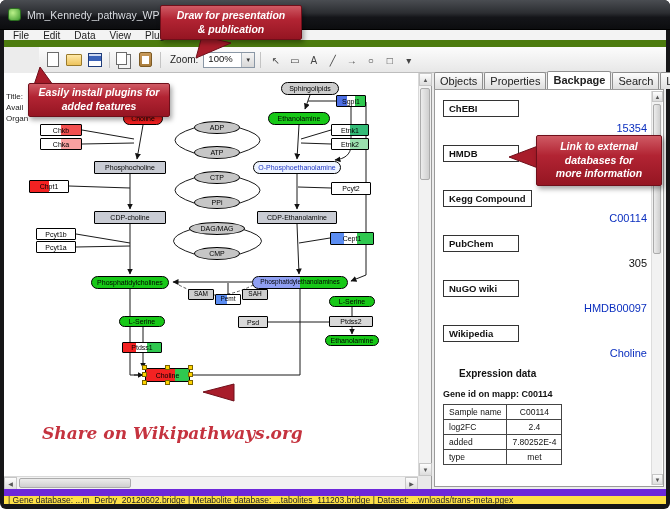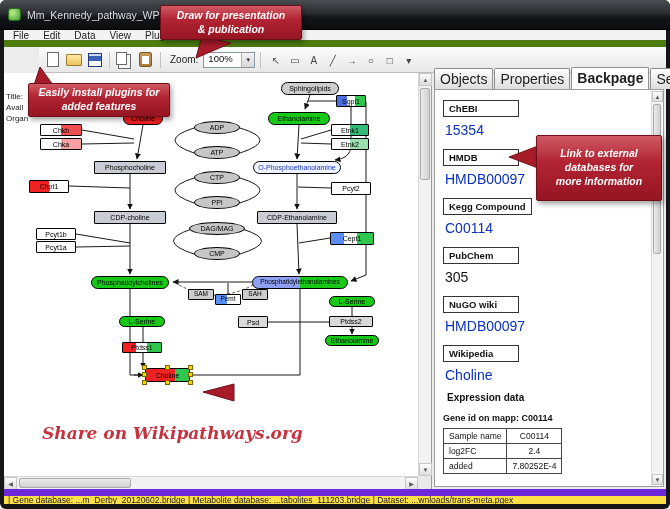--- a/index.html
+++ b/index.html
@@ -81,31 +81,31 @@
   .sb-track{flex:1;position:relative;}
   .sb-thumb{position:absolute;background:linear-gradient(90deg,#ececec,#cfcfcf);border:1px solid #ababab;border-radius:2px;}
   .sb-thumb.v{top:2px;left:1px;right:1px;height:92px;}
   .sb-thumb.h{left:2px;top:1px;bottom:1px;width:112px;background:linear-gradient(#ececec,#cfcfcf);}
   .scroll-corner{position:absolute;right:0;bottom:0;width:13px;height:13px;background:#e9e9e9;}
 
   
   .sidebar{position:relative;flex:1;background:#ececec;}
   .tabs{position:absolute;left:2px;right:2px;top:0;height:17px;display:flex;align-items:flex-end;gap:1px;
     border-bottom:1px solid #9b9b9b;}
-  .tab{font-size:14px;color:#222;padding:2px 5px;background:linear-gradient(#fdfdfd,#dedede);
+  .tab{font-size:11px;color:#222;padding:2px 5px;background:linear-gradient(#fdfdfd,#dedede);
     border:1px solid #8e8e8e;border-bottom:none;border-radius:2px 2px 0 0;}
   .tab.active{background:#fff;font-weight:bold;padding-bottom:3px;}
   .panel{position:absolute;left:2px;right:2px;top:17px;bottom:2px;background:#fff;
     border:1px solid #9b9b9b;border-top:none;padding:8px 16px 4px 8px;overflow:hidden;}
   .bp-sec{margin-bottom:9px;}
   .bp-head{display:inline-block;min-width:76px;border:1px solid #333;background:#fff;
     font-weight:bold;font-size:9.5px;padding:2px 5px;color:#111;}
-  .bp-val{font-size:14px;color:#111;margin:5px 0 0 2px;}
+  .bp-val{font-size:11px;color:#111;margin:5px 0 0 2px;text-align:right;}
   .bp-val.link{color:#0b2fbf;}
-  .exp-title{font-size:10px;font-weight:bold;color:#111;margin:4px 0 10px 4px;}
+  .exp-title{font-size:10px;font-weight:bold;color:#111;margin:4px 0 10px 16px;}
   .gene-id{font-size:9px;font-weight:bold;color:#111;margin-bottom:5px;}
   .exp-table{border-collapse:collapse;background:#fff;}
   .exp-table td{border:1px solid #444;font-size:8.5px;color:#111;padding:2px 5px;}
   .exp-table td.key{min-width:52px;}
   .exp-table td.val{min-width:44px;text-align:center;}
   .panel-scroll{position:absolute;right:1px;top:1px;bottom:1px;width:11px;background:#f2f2f2;
     border-left:1px solid #ddd;display:flex;flex-direction:column;}
   .panel-scroll .sb-btn{width:11px;height:11px;}
   .panel-scroll .sb-thumb.v{height:150px;}
 
@@ -116,21 +116,21 @@
 
   
   .callout-tails{position:absolute;left:0;top:0;z-index:40;pointer-events:none;}
   .banner{position:absolute;z-index:41;border:1px solid #6f0f1a;border-radius:2px;color:#fff;
     background:linear-gradient(180deg,#cf5a64 0,#b22433 40%,#951522 100%);
     font-weight:bold;font-style:italic;font-size:10.5px;line-height:1.32;text-align:center;
     white-space:pre-line;display:flex;align-items:center;justify-content:center;
     padding:2px 4px;box-shadow:2px 3px 5px rgba(0,0,0,.35);}
   .b-draw{left:160px;top:5px;width:142px;height:35px;}
   .b-plugins{left:28px;top:83px;width:142px;height:34px;}
-  .b-link{left:536px;top:135px;width:126px;height:66px;}
+  .b-link{left:536px;top:135px;width:126px;height:51px;}
   .b-viz{left:232px;top:376px;width:189px;height:36px;}
 </style>
 </head>
 <body>
 
 <div class="screen">
 
   <div class="titlebar">
     <span class="app-icon"></span>
     <span class="title-text">Mm_Kennedy_pathway_WP1771_45176.gpml</span>
@@ -311,20 +311,24 @@
                   <td class="val">C00114</td>
                 </tr>
                 <tr>
                   <td class="key">log2FC</td>
                   <td class="val">2.4</td>
                 </tr>
                 <tr>
                   <td class="key">added</td>
                   <td class="val">7.80252E-4</td>
                 </tr>
+                <tr>
+                  <td class="key">type</td>
+                  <td class="val">met</td>
+                </tr>
               </tbody>
             </table>
           <div class="panel-scroll">
             <span class="sb-btn">▲</span>
             <span class="sb-track">
                 <span class="sb-thumb v"></span>
               </span>
             <span class="sb-btn">▼</span>
           </div>
         </div>

